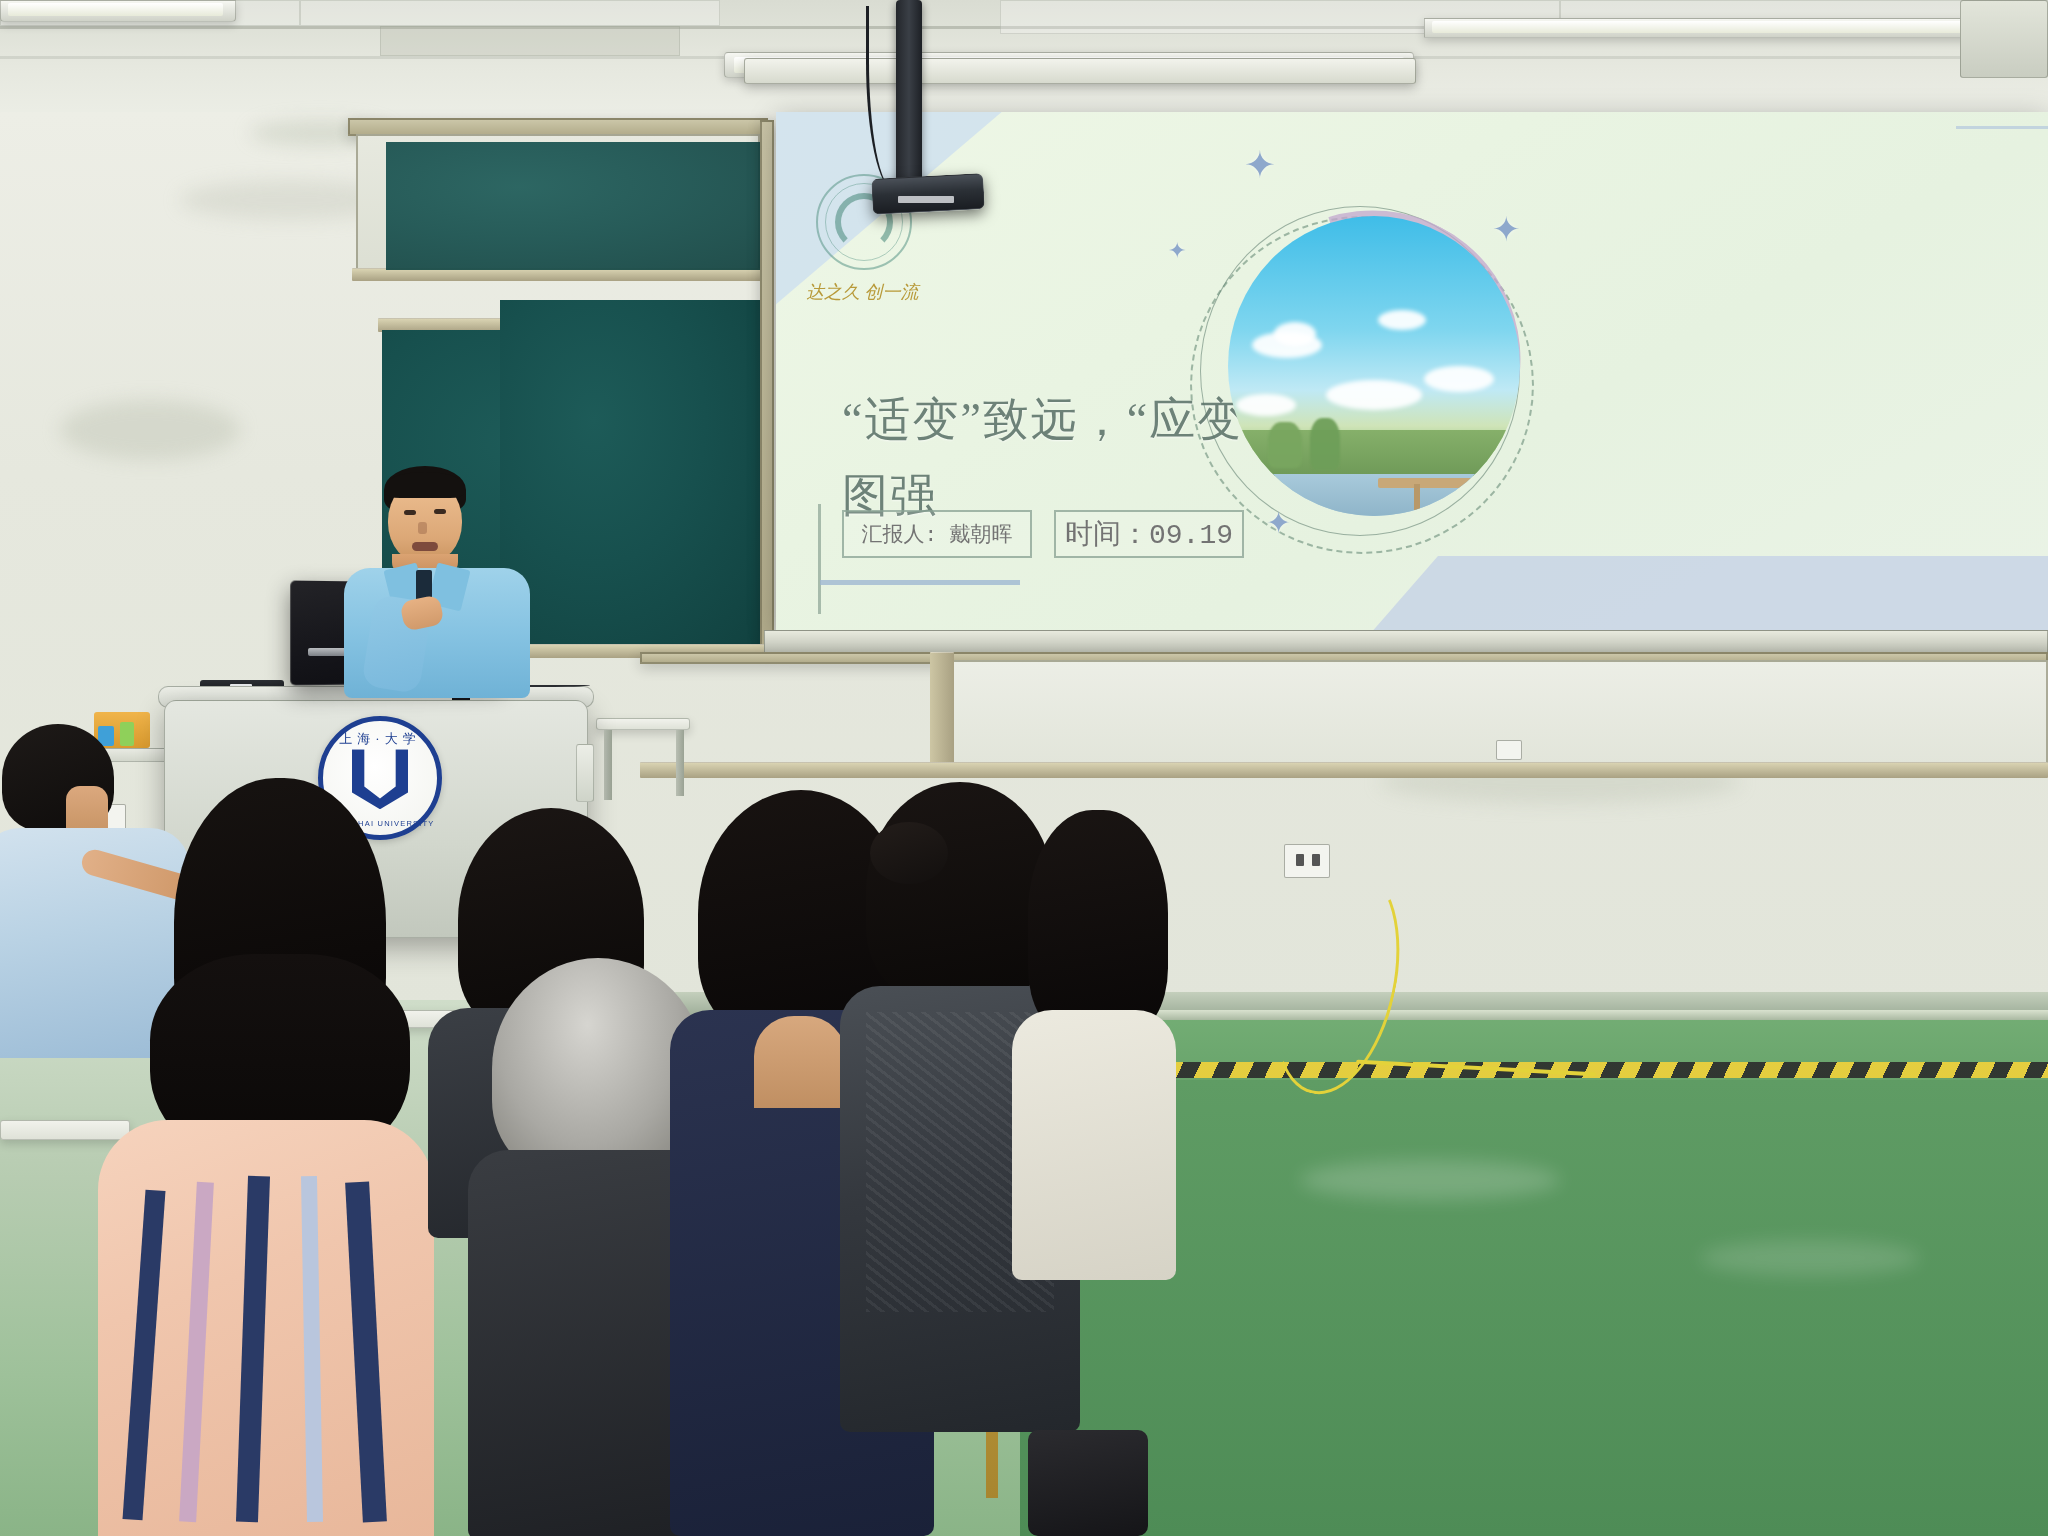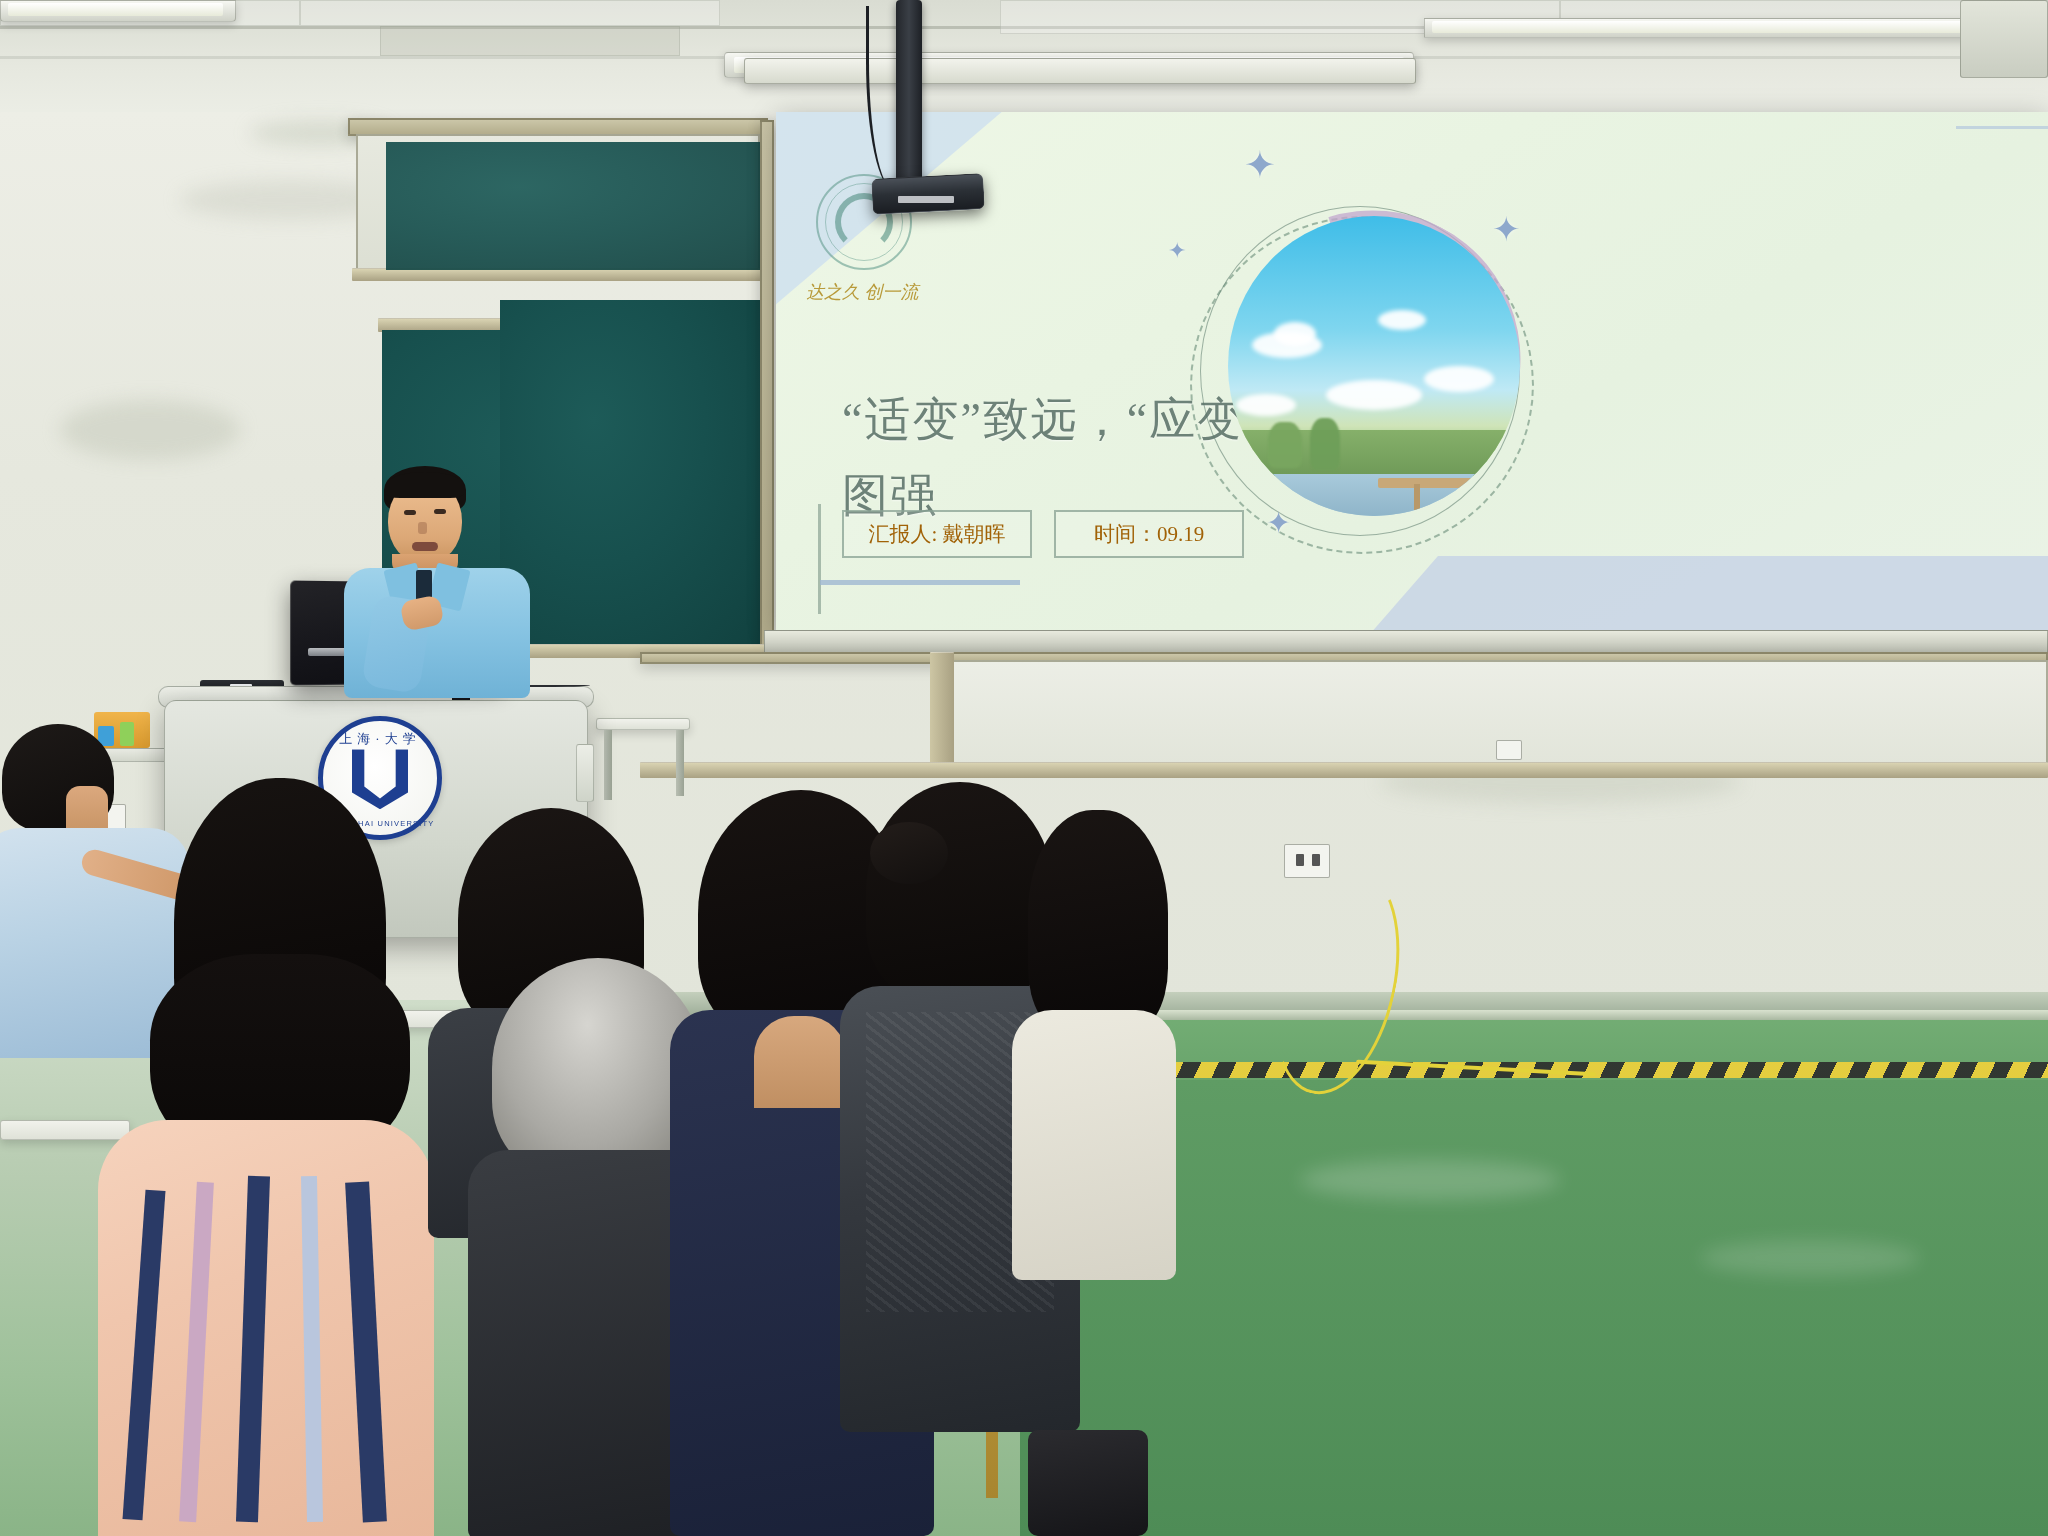--- a/index.html
+++ b/index.html
@@ -65,21 +65,21 @@
                    border-bottom-color:transparent; }
   .seal-motto { position:absolute; color:#b89a3a; font-style:italic;
                 font-family:"Liberation Serif", serif; white-space:nowrap; }
 
   .slide-title { position:absolute; color:#6d8278; font-weight:400;
                  font-family:"Liberation Serif", serif; letter-spacing:2px;
                  line-height:1.55; text-shadow:0 1px 2px rgba(255,255,255,.6); }
 
   .info-box { position:absolute; border:2px solid rgba(135,160,145,.75);
               display:flex; align-items:center; justify-content:center;
-              color:#a16207; font-family:Liberation Serif, serif;
+              color:#737373; font-family:Liberation Mono, monospace;
               white-space:nowrap; background:rgba(255,255,255,.12); }
   .info-divider { position:absolute; width:3px; background:rgba(150,172,158,.8); }
 
   .photo-circle { position:absolute; border-radius:50%; overflow:hidden;
                   background:linear-gradient(180deg,#3fbde8 0%,#7fd6ef 38%,#bfe9f5 58%,
                              #cfe4b8 70%, #8fbf72 80%, #a9cfe0 92%, #9ec4d8 100%); }
   .cloud { position:absolute; background:rgba(255,255,255,.92); border-radius:50%;
            filter:blur(2px); }
   .treeline { position:absolute; left:0; right:0;
               background:linear-gradient(180deg,#86b06a,#6f9a58); }
@@ -243,21 +243,21 @@
     <div class="slide-topline" style="left:1180px; top:14px; width:100px;"></div>
 
     <div class="su-seal" style="left:40px; top:62px; width:96px; height:96px;"></div>
     <div class="seal-motto" style="left:30px; top:168px; font-size:18px;">达之久 创一流</div>
 
     <div class="slide-title" style="left:66px; top:272px; font-size:46px;">“适变”致远，“应变”</div>
     <div class="slide-title" style="left:66px; top:348px; font-size:46px;">图强</div>
 
     <div class="info-divider" style="left:42px; top:392px; height:110px;"></div>
     <div class="info-box" style="left:66px; top:398px; width:190px; height:48px; font-size:21px;">汇报人: 戴朝晖</div>
-    <div class="info-box" style="left:278px; top:398px; width:190px; height:48px; font-size:21px;">时间：09.19</div>
+    <div class="info-box" style="left:278px; top:398px; width:190px; height:48px; font-size:28px;">时间：09.19</div>
     <div class="slide-underline" style="left:44px; top:468px; width:200px;"></div>
 
     <div class="solid-ring" style="left:424px; top:94px; width:320px; height:330px;"></div>
     <div class="dashed-ring" style="left:414px; top:104px; width:344px; height:338px;"></div>
     <div class="purple-arc" style="left:446px; top:98px; width:298px; height:302px; transform:rotate(28deg);"></div>
 
     <div class="photo-circle" style="left:452px; top:104px; width:292px; height:300px;">
       <div class="cloud" style="left:24px; top:116px; width:70px; height:26px;"></div>
       <div class="cloud" style="left:46px; top:106px; width:42px; height:24px;"></div>
       <div class="cloud" style="left:150px; top:94px; width:48px; height:20px;"></div>

